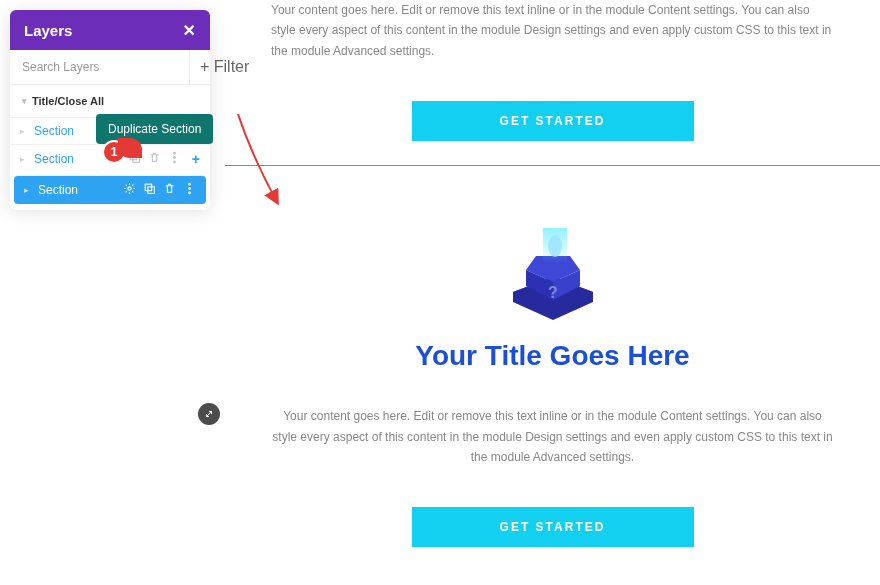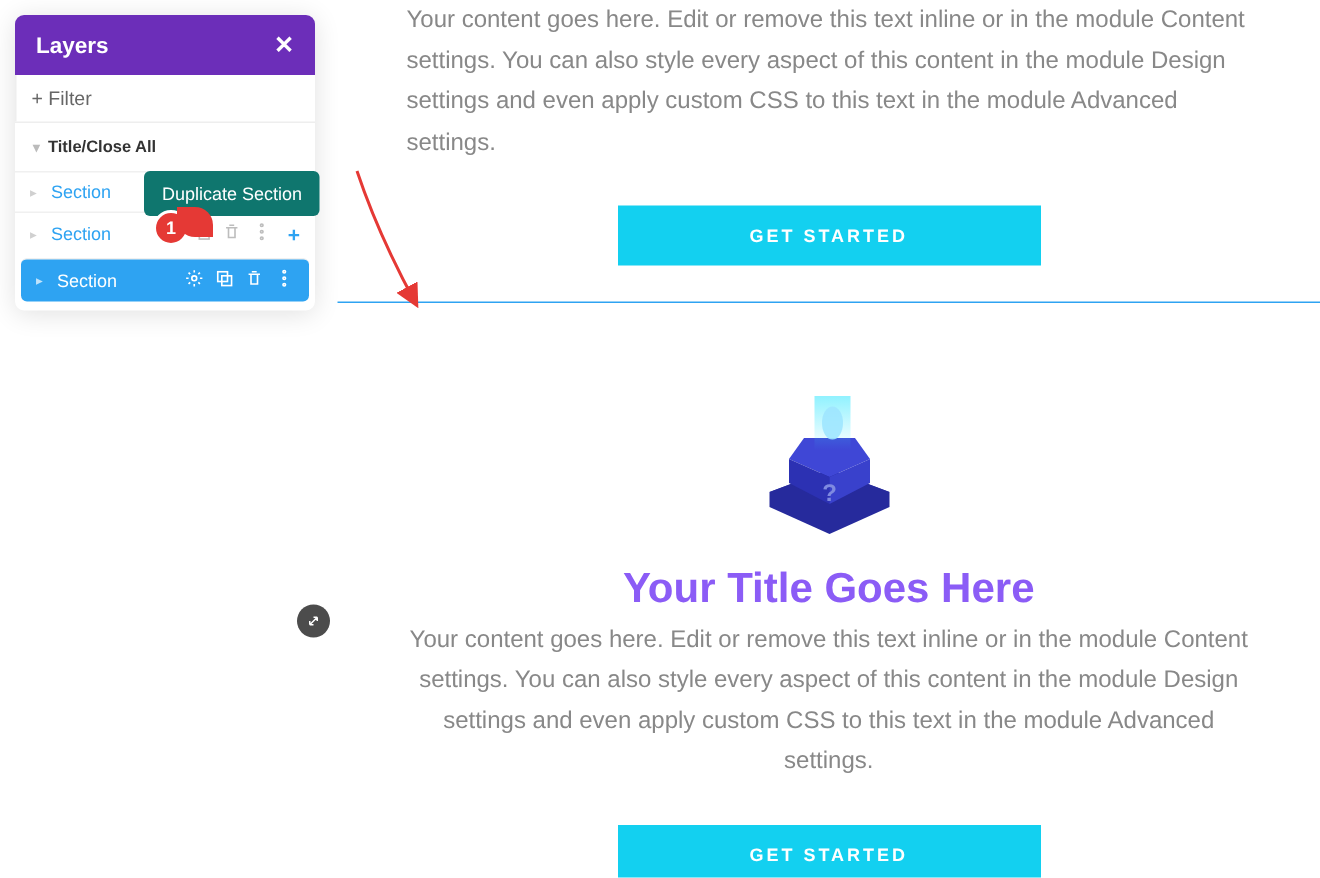--- a/index.html
+++ b/index.html
@@ -4,21 +4,21 @@
 <style>
   * { margin:0; padding:0; box-sizing:border-box; }
   body { font-family: -apple-system, "Helvetica Neue", Arial, sans-serif; background:#fff; width:880px; height:585px; position:relative; overflow:hidden; }
   .panel { position:absolute; left:10px; top:10px; width:200px; background:#fff; border-radius:6px; box-shadow:0 2px 18px rgba(0,0,0,0.12); z-index:10; }
   .panel-header { background:#6c2eb9; color:#fff; border-radius:6px 6px 0 0; height:40px; display:flex; align-items:center; justify-content:space-between; padding:0 14px; }
   .panel-header h3 { font-size:15px; font-weight:600; }
   .close { cursor:pointer; font-weight:700; font-size:16px; }
   .search-row { display:flex; align-items:center; border-bottom:1px solid #eee; }
   .search-row input { border:none; outline:none; font-size:12px; color:#333; padding:10px 12px; flex:1; }
   .search-row input::placeholder { color:#999; }
-  .filter { font-size:13px; color:#666; padding:8px 10px; border-left:1px solid #eee; cursor:pointer; white-space:nowrap; }
+  .filter { font-size:16px; color:#666; padding:8px 10px; border-left:1px solid #eee; cursor:pointer; white-space:nowrap; }
   .oc-row { display:flex; align-items:center; font-size:11px; color:#333; padding:10px 12px; font-weight:600; }
   .chev { width:10px; color:#bbb; font-size:9px; }
   .sec-row { display:flex; align-items:center; font-size:12px; padding:6px 10px; border-top:1px solid #f0f0f0; position:relative; }
   .sec-row .label { color:#2ea3f2; flex:1; padding-left:4px; }
   .sec-row .arr { color:#d0d0d0; font-size:9px; width:10px; }
   .sec1 .label { padding-left:4px; }
   .sec-actions { display:flex; gap:7px; align-items:center; color:#bdbdbd; }
   .sec-actions span, .sec-actions .plus { cursor:pointer; }
   .sec-actions svg { width:13px; height:13px; fill:none; stroke:#bdbdbd; stroke-width:2; }
   .plus { color:#2ea3f2; font-weight:700; font-size:14px; margin-left:4px; }
@@ -28,36 +28,37 @@
   .sec3 .arr { color:#fff; opacity:.7; }
   .tooltip { position:absolute; left:96px; top:114px; background:#0f766e; color:#fff; font-size:12px; padding:8px 12px; border-radius:4px; white-space:nowrap; z-index:20; }
   .callout { position:absolute; left:102px; top:140px; width:24px; height:24px; background:#e53935; border:2px solid #fff; border-radius:50%; color:#fff; font-size:12px; font-weight:700; display:flex; align-items:center; justify-content:center; z-index:21; }
   .callout::before { content:""; position:absolute; left:14px; top:-4px; width:24px; height:20px; background:#e53935; border-radius:0 12px 0 12px; z-index:-1;}
   .resize-handle { position:absolute; left:198px; top:403px; width:22px; height:22px; border-radius:50%; background:#4c4c4c; display:flex; align-items:center; justify-content:center; z-index:15; cursor:nwse-resize; }
   .resize-handle svg { width:12px; height:12px; stroke:#fff; fill:none; stroke-width:2; }
   .arrow { position:absolute; left:232px; top:110px; z-index:5; }
   .content { position:absolute; left:225px; top:0; right:0; }
   .content hr.sep { border:none; border-top:1px solid #2ea3f2; margin-top:24px; }
   .block-a { padding:0 46px; }
-  .body-text { font-size:16px; color:#888; line-height:1.7; }
-  .cta { width:282px; height:40px; background:#13d0f0; color:#fff; font-size:12px; font-weight:700; letter-spacing:2px; border:none; margin:28px auto 0; display:block; cursor:pointer; }
+  .body-text { font-size:12px; color:#888; line-height:1.7; }
+  .cta { width:282px; height:40px; background:#13d0f0; color:#fff; font-size:12px; font-weight:700; letter-spacing:2px; border:none; margin:40px auto 0; display:block; cursor:pointer; }
   .block-b { text-align:center; padding:56px 46px 0; }
   .box3d { margin:0 auto 18px; display:block; }
-  .title { font-size:28px; font-weight:800; color:#8b5cf6; margin-bottom:5px; }
+  .title { font-size:28px; font-weight:800; color:#1d4ed8; margin-bottom:34px; }
   .block-b .body-text { text-align:center; }
 </style>
 </head>
 <body>
 
 <div class="panel">
   <div class="panel-header">
     <h3>Layers</h3>
     <span class="close">✕</span>
   </div>
   <div class="search-row">
+    <input type="text" placeholder="Search Layers" style="">
     <div class="filter">+ Filter</div>
   </div>
   <div class="oc-row">
     <span class="chev">▾</span>
     <span>Title/Close All</span>
   </div>
   <div class="sec-row sec1">
     <span class="arr">▸</span>
     <span class="label">Section</span>
   </div>

